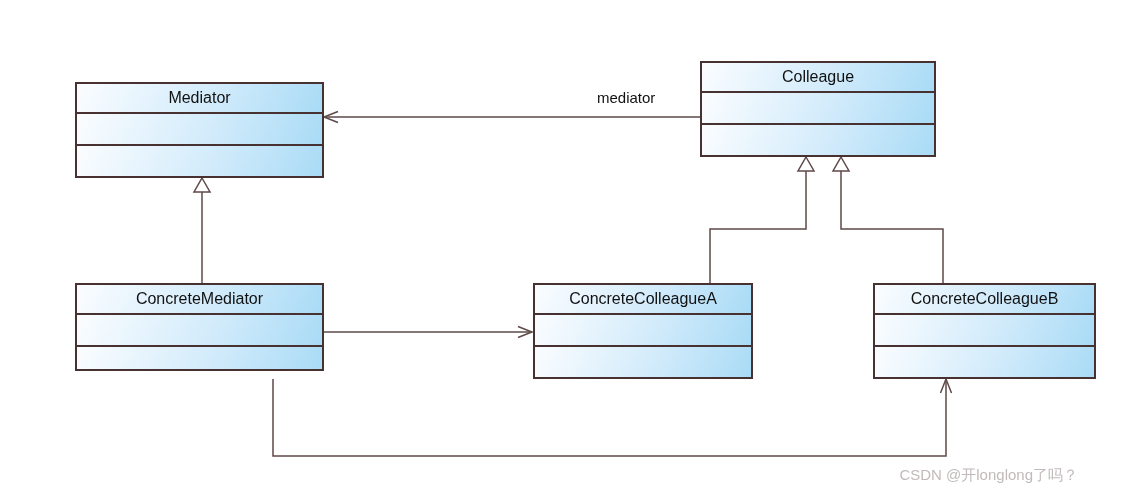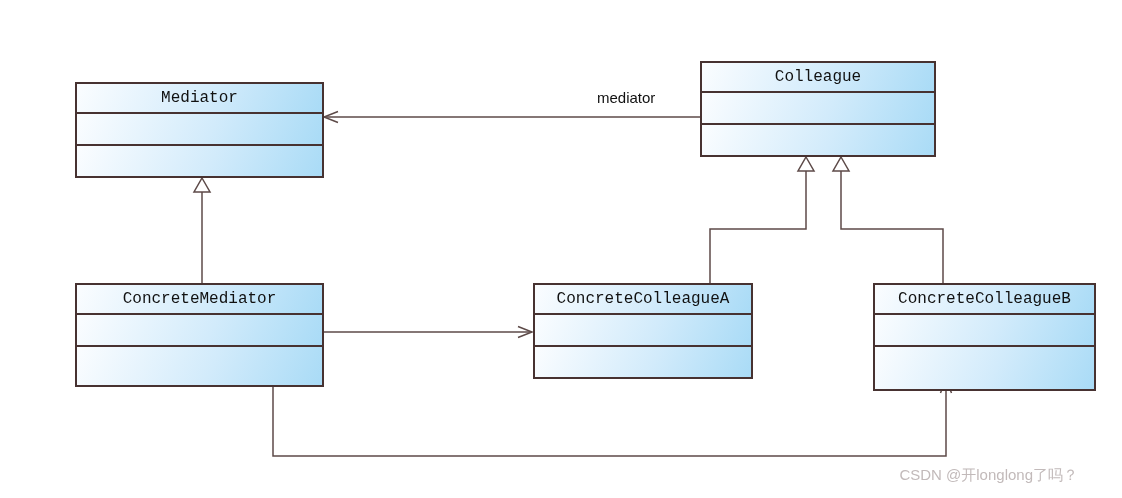--- a/index.html
+++ b/index.html
@@ -19,21 +19,20 @@
   #connectors{position:absolute;left:0;top:0;width:1122px;height:498px;}
   .uml-class{
     position:absolute;
     box-sizing:border-box;
     border:2px solid var(--border);
     display:flex;flex-direction:column;
     background:#ffffff;
   }
   .compartment{
     background:linear-gradient(115deg,#fbfdff 0%,#d2ebfb 55%,#a9dbf6 100%);
-    font-family:Liberation Mono, monospace;
   }
   .uml-title{
     height:28px;
     border-bottom:2px solid var(--border);
     display:flex;align-items:center;justify-content:center;
     font-size:16px;color:var(--text);
     white-space:nowrap;
   }
   .uml-attrs{
     height:30px;
@@ -84,33 +83,33 @@
     <div class="uml-attrs compartment"></div>
     <div class="uml-ops compartment"></div>
   </div>
 
   <div class="uml-class" style="left:700px;top:61px;width:236px;height:96px;">
     <div class="uml-title compartment">Colleague</div>
     <div class="uml-attrs compartment"></div>
     <div class="uml-ops compartment"></div>
   </div>
 
-  <div class="uml-class" style="left:75px;top:283px;width:249px;height:104px;">
+  <div class="uml-class" style="left:75px;top:283px;width:249px;height:88px;">
     <div class="uml-title compartment">ConcreteMediator</div>
     <div class="uml-attrs compartment"></div>
     <div class="uml-ops compartment"></div>
   </div>
 
   <div class="uml-class" style="left:533px;top:283px;width:220px;height:96px;">
     <div class="uml-title compartment">ConcreteColleagueA</div>
     <div class="uml-attrs compartment"></div>
     <div class="uml-ops compartment"></div>
   </div>
 
-  <div class="uml-class" style="left:873px;top:283px;width:223px;height:108px;">
+  <div class="uml-class" style="left:873px;top:283px;width:223px;height:96px;">
     <div class="uml-title compartment">ConcreteColleagueB</div>
     <div class="uml-attrs compartment"></div>
     <div class="uml-ops compartment"></div>
   </div>
 
   <div class="edge-label" style="left:597px;top:89px;">mediator</div>
 
   <div class="watermark">CSDN @开longlong了吗？</div>
 
 </div>

